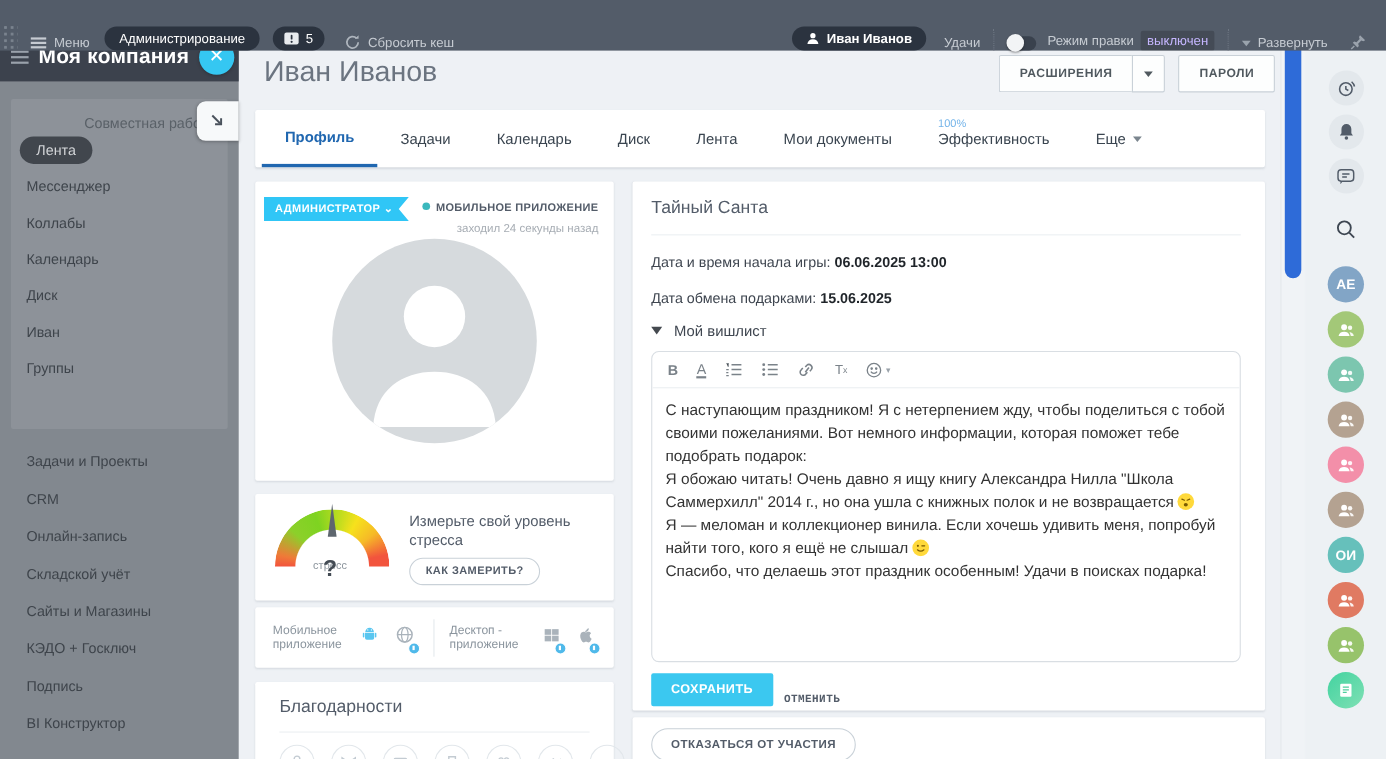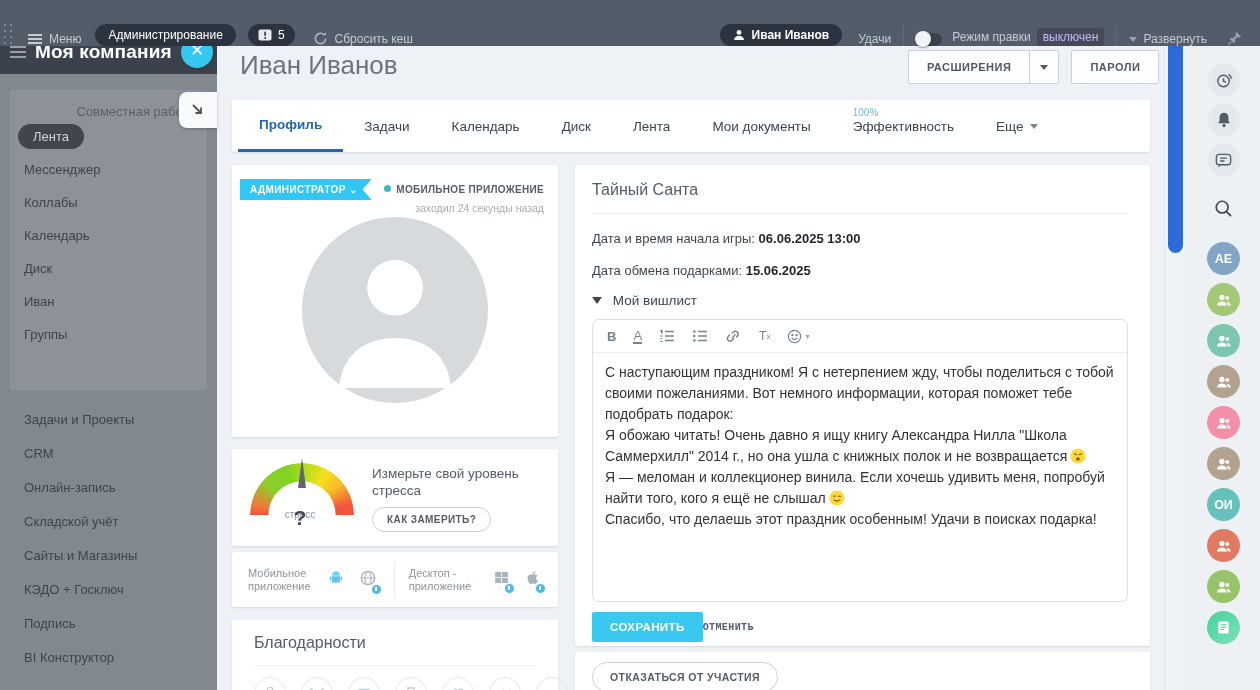--- a/index.html
+++ b/index.html
@@ -105,21 +105,21 @@
   .wishlist-toggle .tri { display:inline-block; width:0; height:0; border-left:5px solid transparent; border-right:5px solid transparent; border-top:7px solid #44494f; margin-right:7px; vertical-align:1px; }
   .editor { margin-top:11px; border:1px solid #d9dee3; border-radius:7px; height:283px; overflow:hidden; background:#fff; }
   .editor-toolbar { height:33px; display:flex; align-items:center; gap:17px; padding:0 14px; border-bottom:1px solid #eceff2; }
   .tbi { color:#7a8289; font-size:13px; cursor:pointer; display:flex; align-items:center; }
   .tbi.bold { font-weight:bold; }
   .tbi.underA { border-bottom:2px solid #7a8289; line-height:13px; }
   .tbi.clear { font-size:12px; font-style:normal; }
   .tbi.clear sub { font-size:8px; }
   .editor-body { padding:9px 12px; font-size:14px; line-height:21px; color:#333; cursor:text; height:249px; }
   .emoji { display:inline-block; width:16px; height:16px; vertical-align:-3px; margin-left:3px; }
-  .btn-row { display:flex; align-items:center; gap:0; margin-top:10px; }
+  .btn-row { display:flex; align-items:flex-end; gap:10px; margin-top:10px; }
   .save-btn { background:#3bc8f0; color:#fff; border:none; border-radius:2px; font-size:11.5px; font-weight:bold; letter-spacing:.4px; padding:9px 18px; cursor:pointer; font-family:inherit; }
   .cancel-btn { background:none; border:none; font-size:10px; font-weight:bold; letter-spacing:.4px; color:#535c69; cursor:pointer; font-family:Liberation Mono, monospace; }
   .decline-card { left:575px; top:652px; width:575px; height:60px; padding:10px 17px; }
 
   
   .scroll-track { position:absolute; left:1164px; top:30px; width:22px; height:660px; background:#f0f3f6; border-left:1px solid #e3e8ec; }
   .scroll-thumb { position:absolute; left:3px; top:5px; width:15px; height:218px; background:#2e6bd8; border-radius:8px; cursor:grab; }
 
   
   .rail { position:absolute; left:1187px; top:30px; width:73px; height:660px; background:#edf1f4; display:flex; flex-direction:column; align-items:center; }

